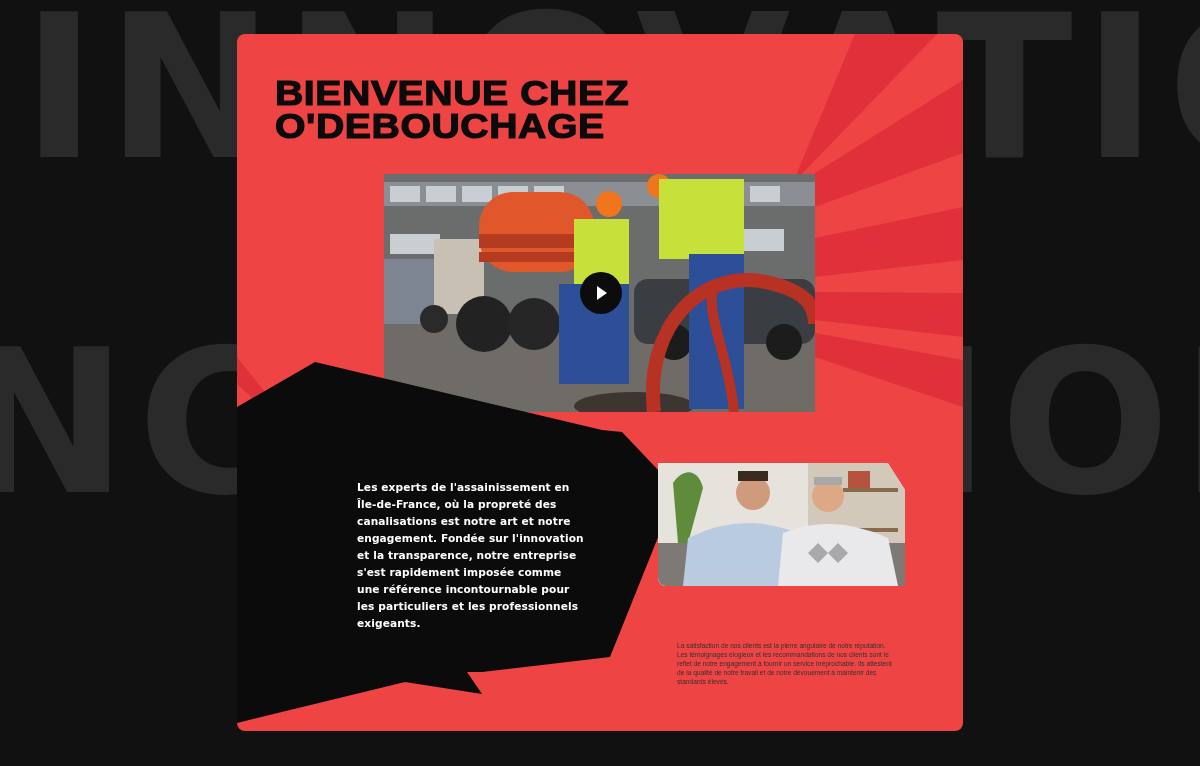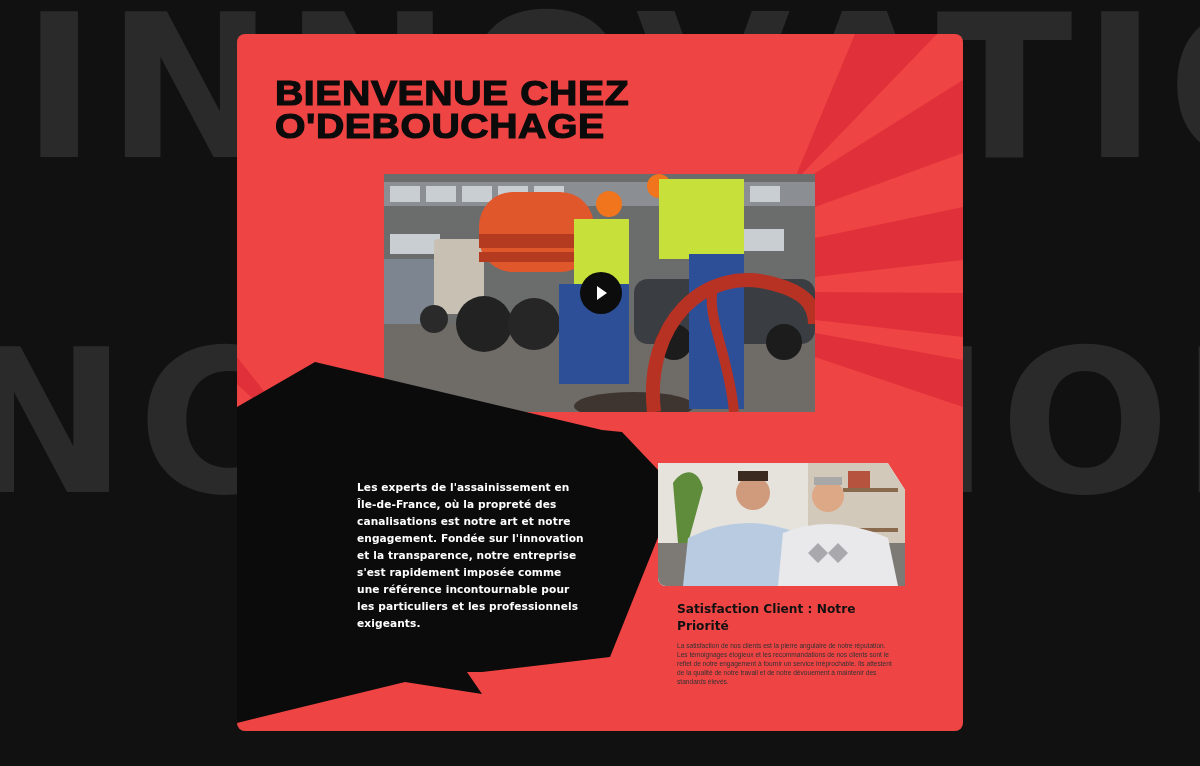--- a/index.html
+++ b/index.html
@@ -221,15 +221,14 @@
       <rect x="80" y="8" width="30" height="10" fill="#3b2a20"></rect>
       <path d="M 25 123 L 30 75 Q 90 45 150 75 L 150 123 Z" fill="#b9cbe0"></path>
 
       <circle cx="170" cy="33" r="16" fill="#dca885"></circle>
       <rect x="156" y="14" width="28" height="8" fill="#a8a8a8"></rect>
       <path d="M 120 123 L 125 70 Q 175 50 230 75 L 240 123 Z" fill="#e9e9eb"></path>
       <path d="M 150 90 L 160 80 L 170 90 L 180 80 L 190 90 L 180 100 L 170 90 L 160 100 Z" fill="#a9a9ad"></path>
     </svg>
   </div>
 
-  <h2 class="satisfaction-title">Satisfaction Client : Notre Priorité</h2>
   <p class="satisfaction-text">La satisfaction de nos clients est la pierre angulaire de notre réputation. Les témoignages élogieux et les recommandations de nos clients sont le reflet de notre engagement à fournir un service irréprochable. Ils attestent de la qualité de notre travail et de notre dévouement à maintenir des standards élevés.</p>
 </div>
 
 </body></html>

